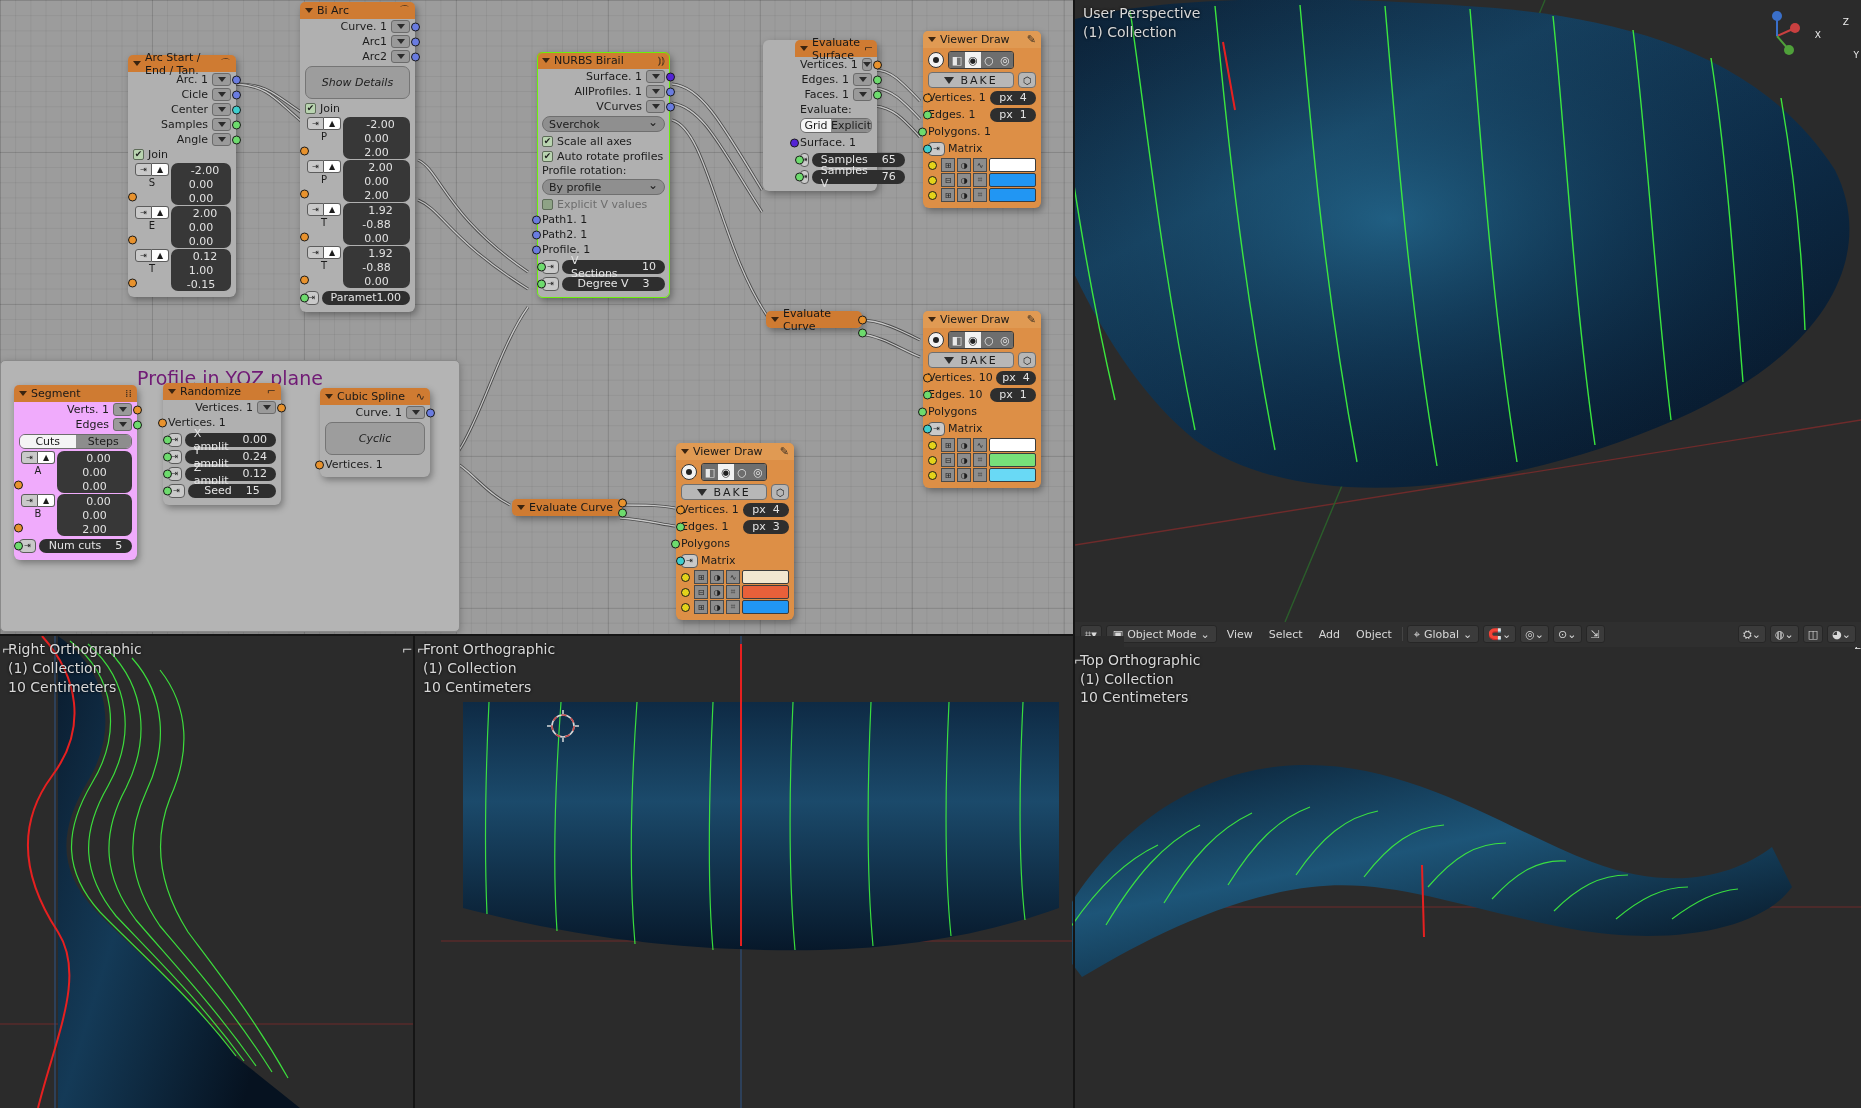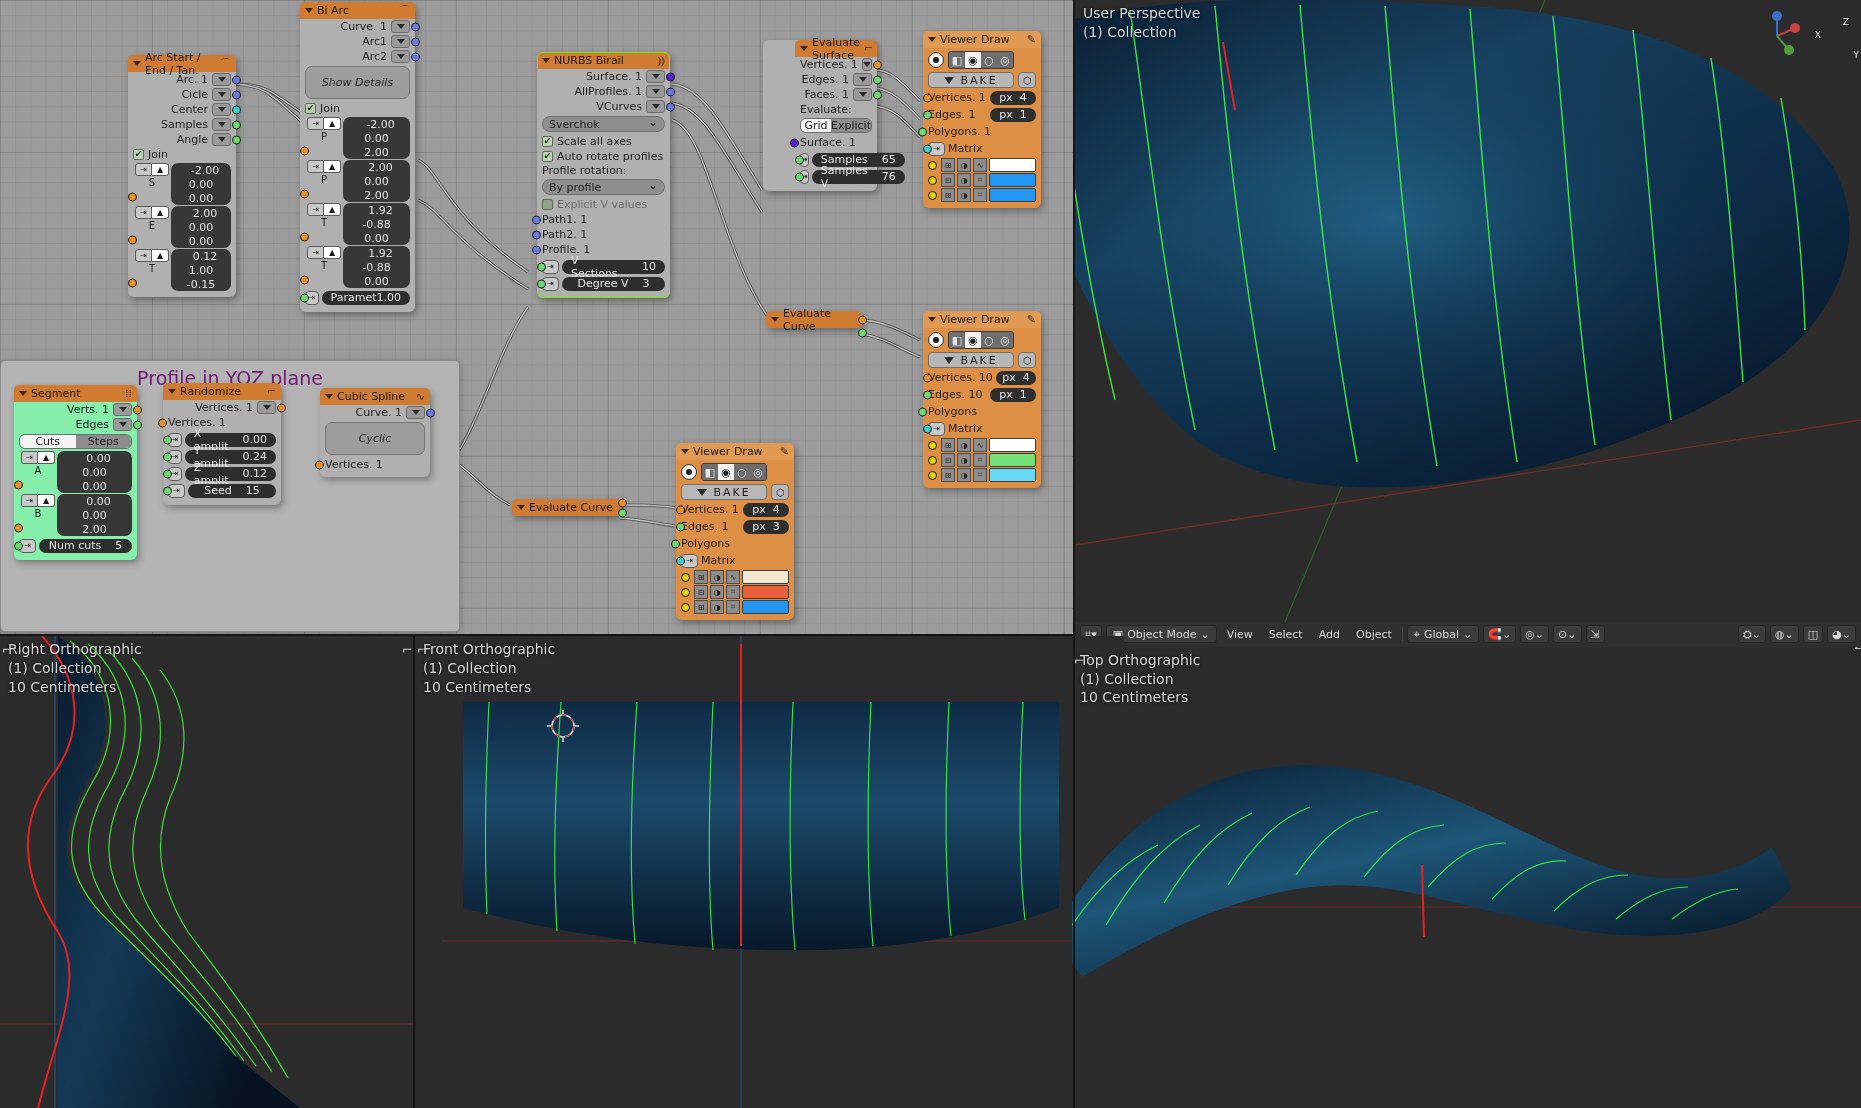--- a/index.html
+++ b/index.html
@@ -31,21 +31,21 @@
   .frame-label { position:absolute; width:100%; text-align:center; top:6px;
      font-size:19px; color:#701a75; }
 
   .node { position:absolute; background:#b0b0b0; border-radius:6px;
      box-shadow:2px 3px 7px rgba(0,0,0,.35); font-size:11px; color:#1c1c1c;
      padding-bottom:5px; }
   .node.sel { outline:1.5px solid #6cf00b; outline-offset:-1px; }
   .node-hdr { height:17px; background:#cf7b32; border-radius:5px 5px 0 0;
      display:flex; align-items:center; padding:0 5px; gap:4px;
      font-size:11px; color:#181818; }
-  .node.teal-body { background:#86efac; }
+  .node.teal-body { background:#f0abfc; }
   .node.viewer { background:#dd8f46; }
   .node.viewer .node-hdr { background:#e09a53; }
   .tri { width:0;height:0;border-left:4px solid transparent;border-right:4px solid transparent;
      border-top:5px solid #3a2410; }
   .hdr-ic { margin-left:auto; font-size:11px; opacity:.85; }
 
   .row { display:flex; align-items:center; height:15px; padding:0 5px; gap:4px;
      position:relative; }
   .row.out { justify-content:flex-end; }
   .lbl { font-size:11px; color:#1c1c1c; white-space:nowrap; }

